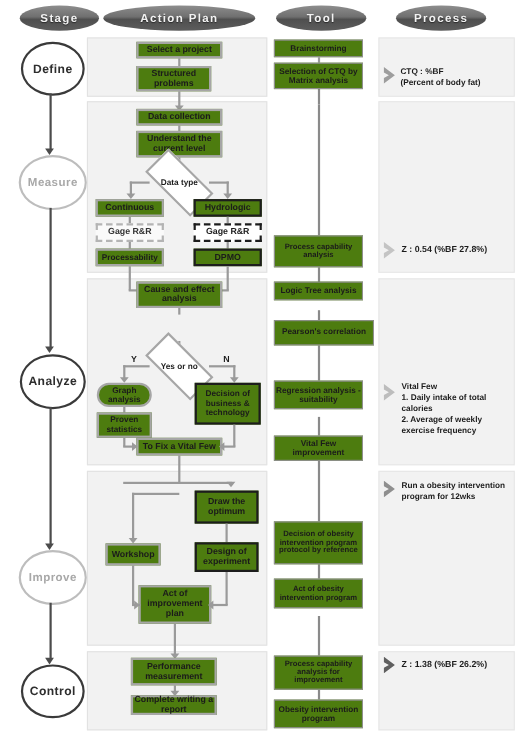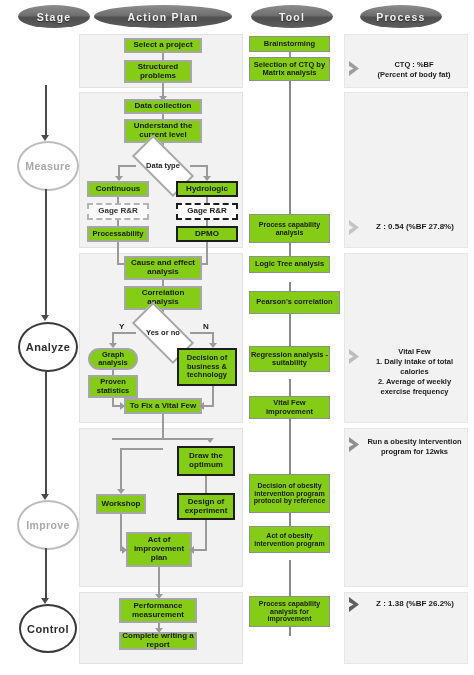--- a/index.html
+++ b/index.html
@@ -35,21 +35,21 @@
     border-left:4.5px solid transparent;border-right:4.5px solid transparent;
     border-top:6px solid #4b4b4b;
   }
 
   
   .panel{position:absolute;background:#f2f2f2;border:1px solid #e2e2e2;}
   .panel-proc{position:absolute;background:#f2f2f2;border:1px solid #e6e6e6;}
 
   
   .box{
-    position:absolute;background:#84cc16;box-sizing:border-box;
+    position:absolute;background:#4d7c0f;box-sizing:border-box;
     display:flex;align-items:center;justify-content:center;text-align:center;
     color:#1b1b1b;font-weight:bold;line-height:1.12;
   }
   .box.gray{border:2.2px solid #a6a6a6;}
   .box.black{border:2px solid #1d1d1d;}
   .box.thin{border:1px solid #8f8f8f;font-weight:bold;}
   .box.dash-gray{border:2px dashed #b4b4b4;background:#fafafa;}
   .box.dash-black{border:2px dashed #1d1d1d;background:#ffffff;}
 
   
@@ -87,41 +87,43 @@
   .ynlab{position:absolute;font-weight:bold;color:#1b1b1b;}
 
   
   .spine{position:absolute;background:#8a8a8a;width:1.6px;}
 
   
   .chev{position:absolute;}
   .proc-text{
     position:absolute;color:#1b1b1b;font-weight:bold;line-height:1.32;
     white-space:pre-line;
-    text-align:center;
   }
 </style>
 </head>
 <body>
 
 <div id="root">
 
   <div class="pill" style="left:18px;top:5px;width:72px;height:23px;font-size:10.5px;">
     <span>Stage</span>
   </div>
   <div class="pill" style="left:251px;top:5px;width:82px;height:23px;font-size:10.5px;">
     <span>Tool</span>
   </div>
   <div class="pill" style="left:94px;top:5px;width:138px;height:23px;font-size:10.5px;">
     <span>Action Plan</span>
   </div>
   <div class="pill" style="left:360px;top:5px;width:82px;height:23px;font-size:10.5px;">
     <span>Process</span>
   </div>
 
+  <div class="stage-circle stage-dark" style="left:19px;top:38px;width:54px;height:45px;font-size:11px;">
+    <span>Define</span>
+  </div>
   <div class="vline" style="left:44.5px;top:85px;width:2.4px;height:52px;"></div>
   <div class="arrowhead" style="left:41.3px;top:135px;"></div>
 
   <div class="stage-circle stage-light" style="left:17px;top:141px;width:58px;height:46px;font-size:10.5px;">
     <span>Measure</span>
   </div>
   <div class="vline" style="left:44.5px;top:189px;width:2.4px;height:128px;"></div>
   <div class="arrowhead" style="left:41.3px;top:315px;"></div>
 
   <div class="stage-circle stage-dark" style="left:18px;top:322px;width:56px;height:46px;font-size:11px;">
@@ -251,23 +253,20 @@
 
   <svg class="chev" style="left:348px;top:219px;" width="15" height="17" viewBox="0 0 15 17">
     <path d="M1 1 L11 8.5 L1 16 L1 11 L5.5 8.5 L1 6 Z" fill="#c4c4c4"></path>
   </svg>
   <div class="proc-text" style="left:365px;top:222px;width:100px;font-size:8px;">Z : 0.54 (%BF 27.8%)</div>
 
   <div class="box gray" style="left:124px;top:256px;width:78px;height:24px;font-size:8px;">
     <span>Cause and effect analysis</span>
   </div>
   <div class="c" style="left:162px;top:280px;width:1.6px;height:6px;"></div>
-  <div class="box gray" style="left:124px;top:286px;width:78px;height:24px;font-size:8px;">
-    <span>Correlation analysis</span>
-  </div>
   <div class="c" style="left:162px;top:310px;width:1.6px;height:8px;"></div>
 
   <div class="diamond" style="left:134px;top:318px;width:58px;height:30px;">
     <div class="dshape"></div>
     <div class="dtext" style="font-size:7.5px;">
       <span>Yes or no</span>
     </div>
   </div>
 
   <div class="ynlab" style="left:119px;top:322px;font-size:8px;">Y</div>
@@ -375,19 +374,22 @@
   </div>
   <div class="c" style="left:158px;top:623px;width:1.6px;height:8px;"></div>
   <div class="ah-down" style="left:154.8px;top:628px;"></div>
   <div class="box gray" style="left:119px;top:632px;width:78px;height:18px;font-size:8px;">
     <span>Complete writing a report</span>
   </div>
 
   <div class="box thin" style="left:249px;top:596px;width:81px;height:31px;font-size:7px;">
     <span>Process capability analysis for improvement</span>
   </div>
+  <div class="box thin" style="left:249px;top:636px;width:81px;height:26px;font-size:7.5px;">
+    <span>Obesity intervention program</span>
+  </div>
 
   <svg class="chev" style="left:348px;top:596px;" width="15" height="17" viewBox="0 0 15 17">
     <path d="M1 1 L11 8.5 L1 16 L1 11 L5.5 8.5 L1 6 Z" fill="#5f5f5f"></path>
   </svg>
   <div class="proc-text" style="left:365px;top:599px;width:100px;font-size:8px;">Z : 1.38 (%BF 26.2%)</div>
 
 </div>
 
 </body></html>

